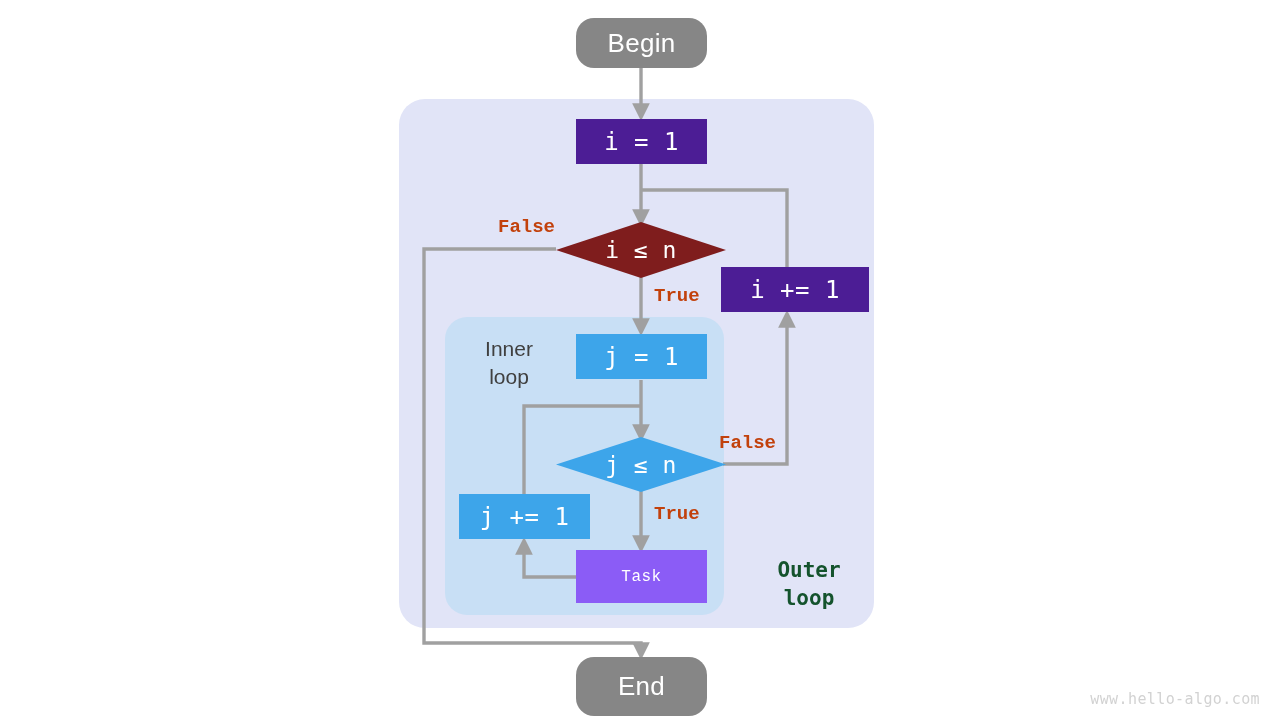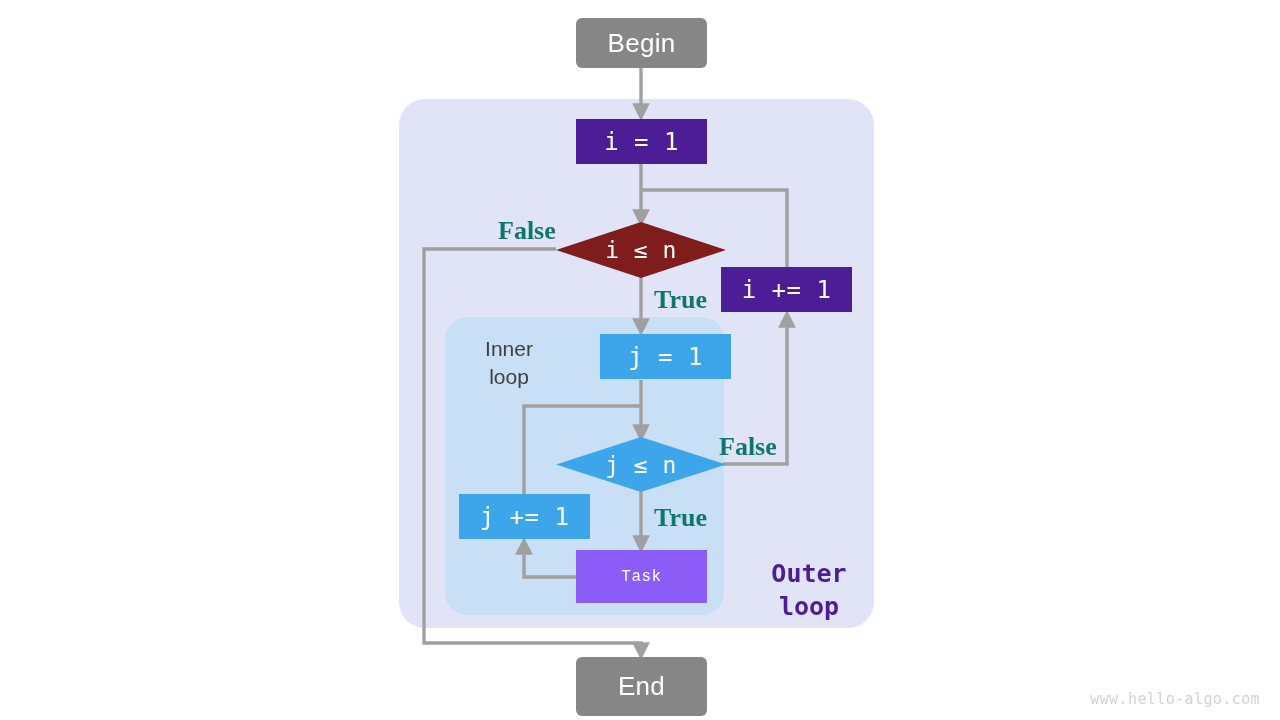--- a/index.html
+++ b/index.html
@@ -54,21 +54,21 @@
     position: absolute;
     box-sizing: border-box;
     display: flex;
     align-items: center;
     justify-content: center;
     color: #ffffff;
     white-space: nowrap;
   }
   .node-terminal {
     background: #868686;
-    border-radius: 6px;
+    border-radius: 18px;
     font-family: "Liberation Sans", sans-serif;
     font-size: 26px;
     font-weight: 400;
     letter-spacing: 0.3px;
   }
   .node-process {
     font-family: "DejaVu Sans Mono", monospace;
     font-size: 24px;
     font-weight: 400;
     letter-spacing: 0.5px;
@@ -93,42 +93,42 @@
     letter-spacing: 0.5px;
     clip-path: polygon(50% 0%, 100% 50%, 50% 100%, 0% 50%);
     white-space: nowrap;
   }
   .diamond-purple { background: #7f1d1d; }
   .diamond-blue   { background: #3da5ea; }
 
   
   .edge-label {
     position: absolute;
-    color: #0f766e;
-    font-family: Liberation Serif, serif;
-    font-size: 26px;
+    color: #c2410c;
+    font-family: Liberation Mono, monospace;
+    font-size: 19px;
     font-weight: bold;
     white-space: nowrap;
   }
   .loop-label {
     position: absolute;
     text-align: center;
     white-space: pre-line;
     line-height: 1.32;
   }
   .loop-label-inner {
     color: #404040;
     font-family: "Liberation Sans", sans-serif;
     font-size: 21px;
     font-weight: normal;
   }
   .loop-label-outer {
-    color: #4c1d95;
-    font-family: "DejaVu Sans Mono", monospace;
-    font-size: 25px;
+    color: #14532d;
+    font-family: "DejaVu Sans Mono", monospace;
+    font-size: 21px;
     font-weight: bold;
   }
   .watermark {
     position: absolute;
     right: 20px;
     bottom: 12px;
     color: #d2d2d2;
     font-family: "DejaVu Sans Mono", monospace;
     font-size: 15px;
     letter-spacing: 0.4px;
@@ -177,25 +177,25 @@
   </div>
 
   <div class="node node-process node-purple" style="left:576px; top:119px; width:131px; height:45px;">
     <span>i = 1</span>
   </div>
 
   <div class="diamond diamond-purple" style="left:556px; top:222px; width:170px; height:56px;">
     <span>i ≤ n</span>
   </div>
 
-  <div class="node node-process node-purple" style="left:721px; top:267px; width:131px; height:45px;">
+  <div class="node node-process node-purple" style="left:721px; top:267px; width:148px; height:45px;">
     <span>i += 1</span>
   </div>
 
-  <div class="node node-process node-blue" style="left:576px; top:334px; width:131px; height:45px;margin-left:24px;">
+  <div class="node node-process node-blue" style="left:576px; top:334px; width:131px; height:45px;">
     <span>j = 1</span>
   </div>
 
   <div class="diamond diamond-blue" style="left:556px; top:437px; width:170px; height:55px;text-align:right;">
     <span>j ≤ n</span>
   </div>
 
   <div class="node node-process node-blue" style="left:459px; top:494px; width:131px; height:45px;">
     <span>j += 1</span>
   </div>

